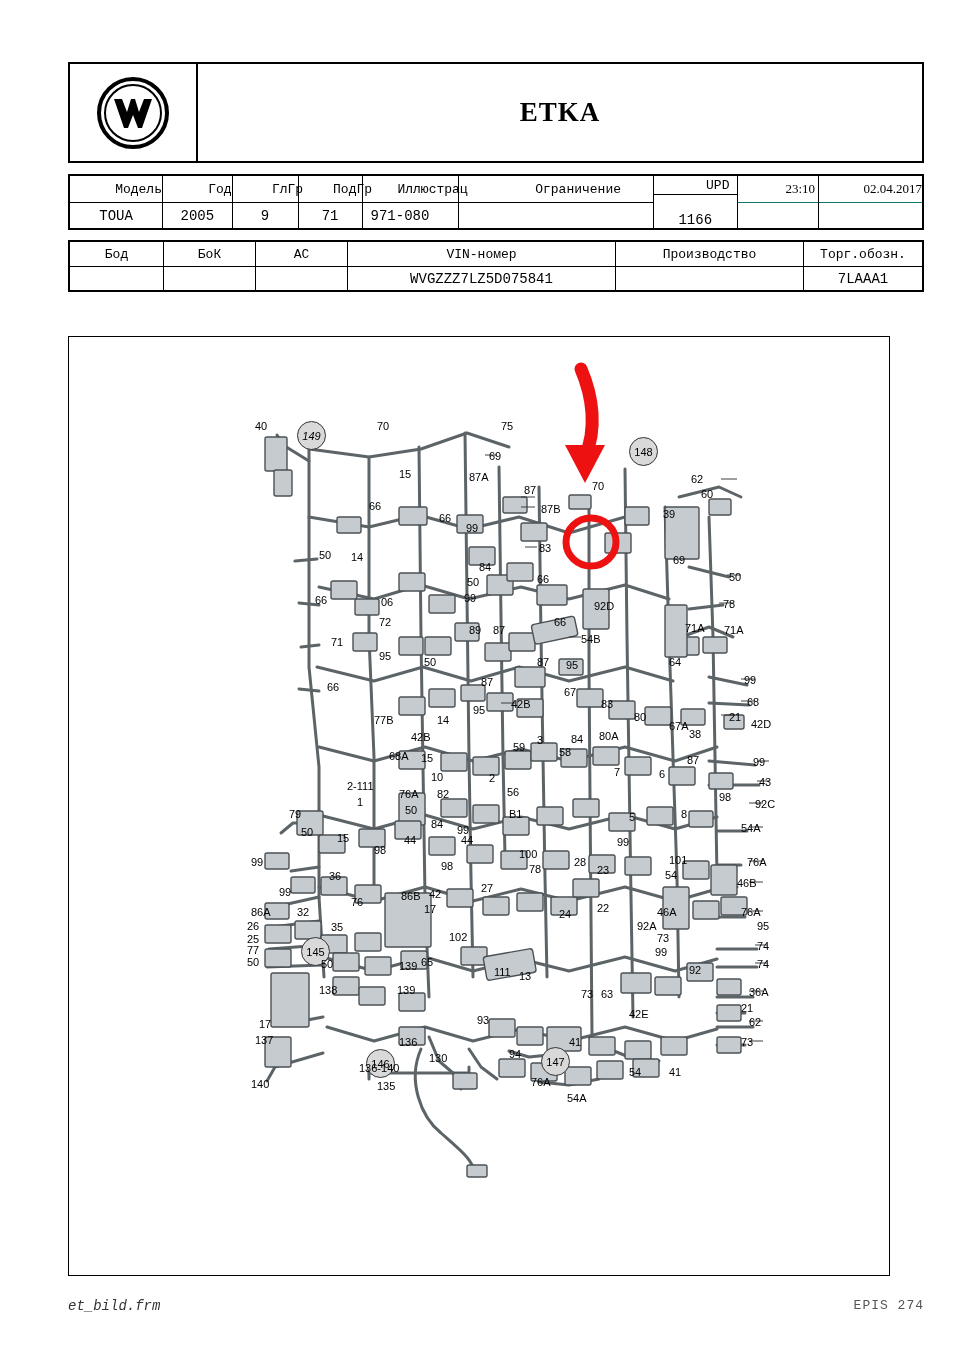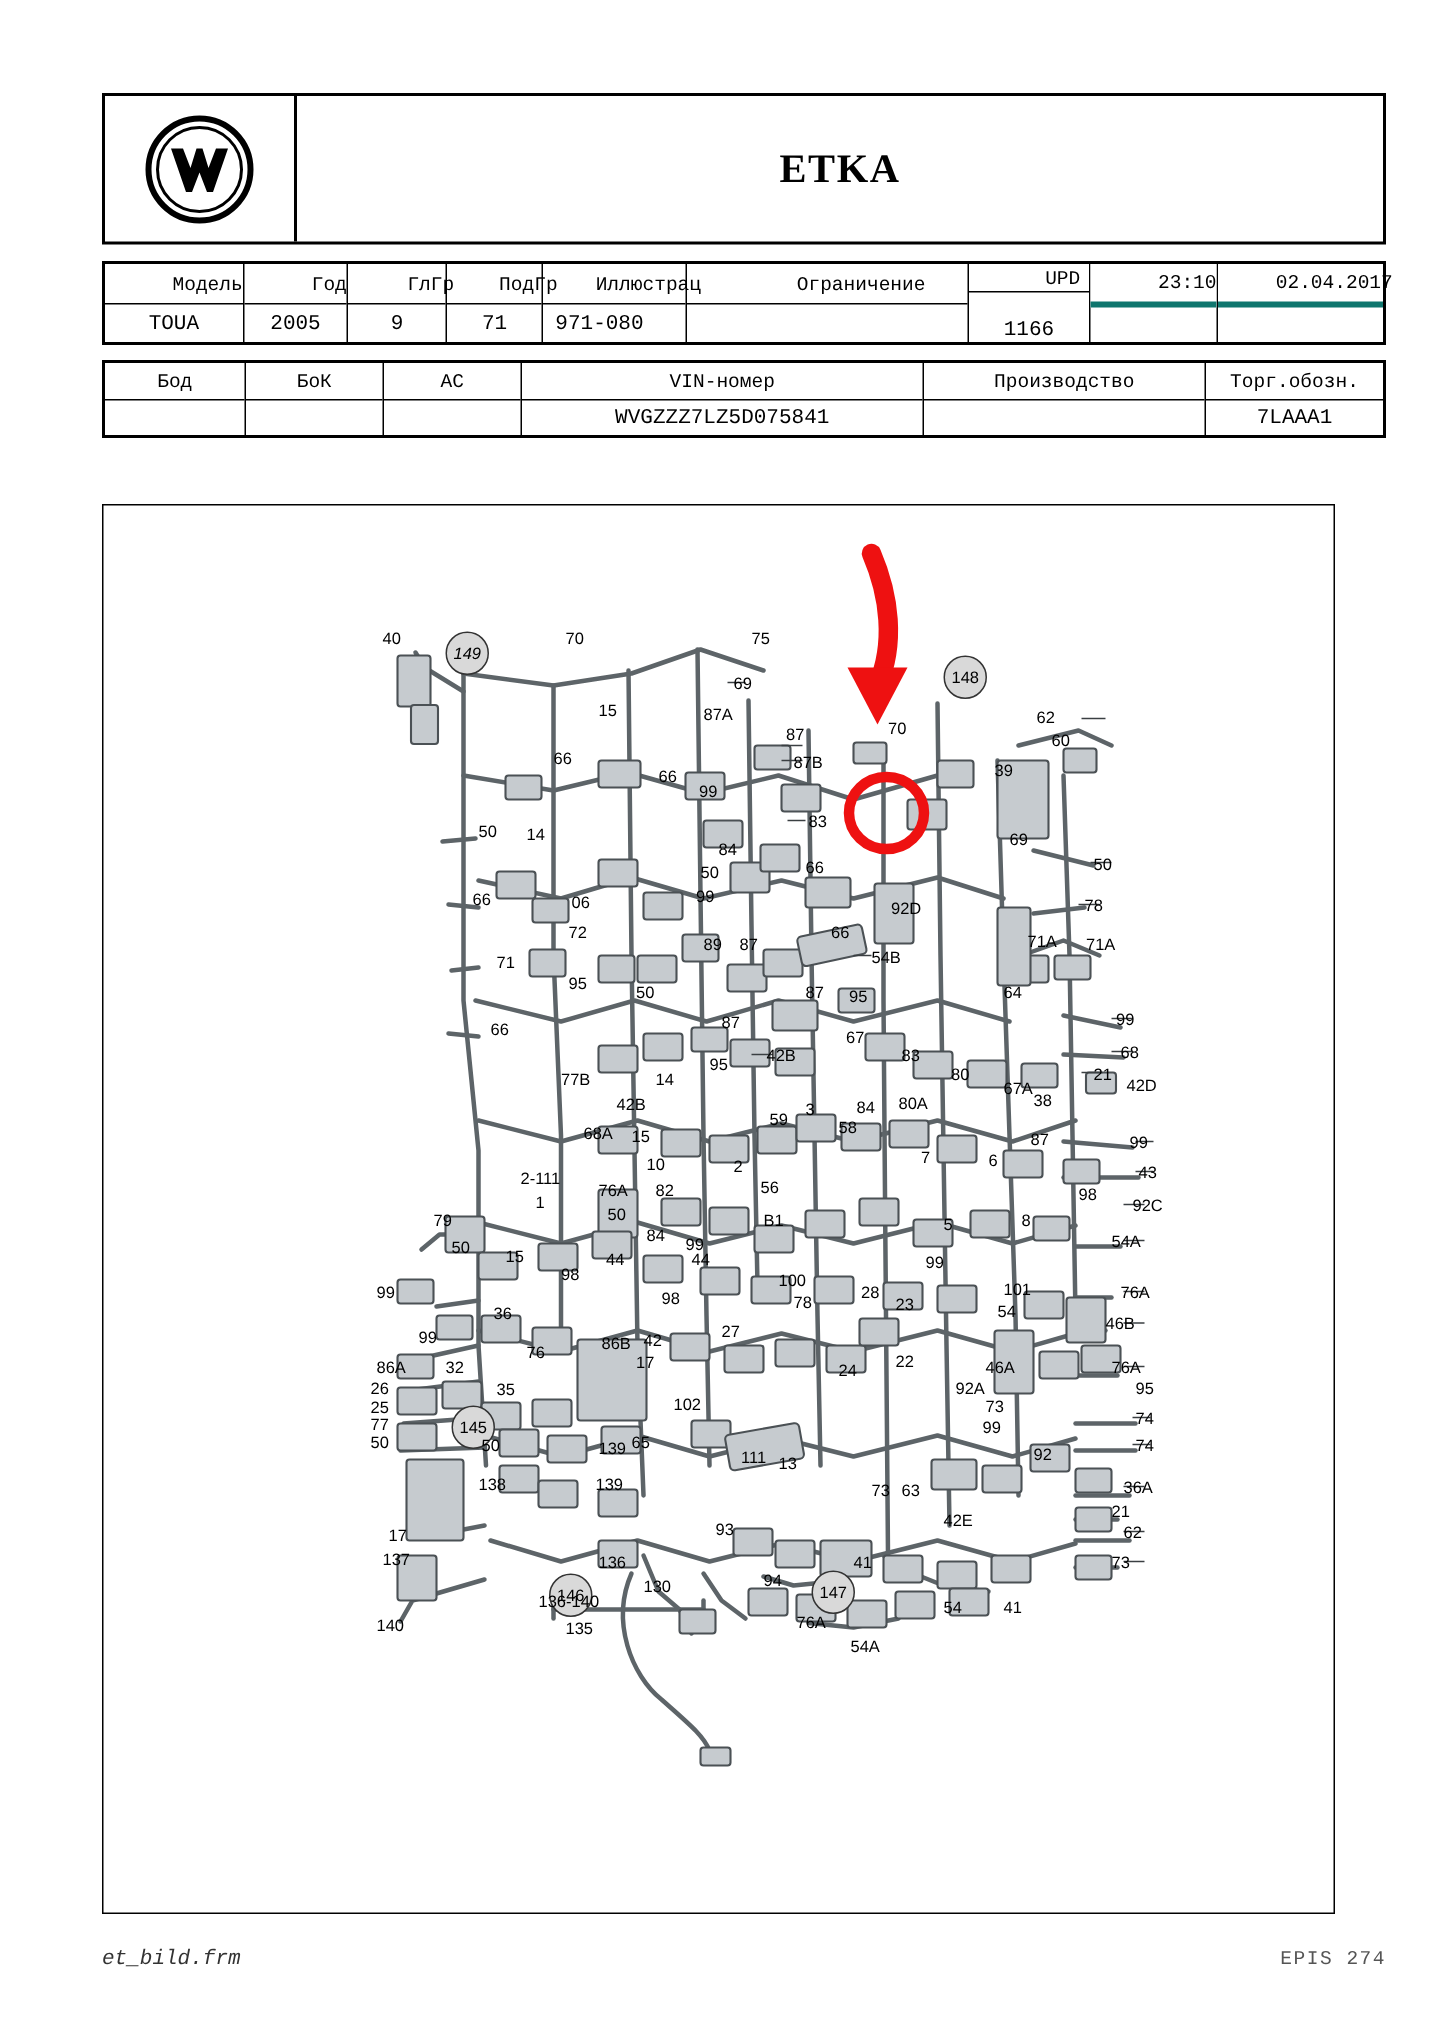--- a/index.html
+++ b/index.html
@@ -86,21 +86,21 @@
   .info1 .val.left { justify-content: flex-start; padding-left: 8px; }
   .c-model { width: 104px; }
   .c-year  { width: 70px; }
   .c-glgr  { width: 66px; }
   .c-podgr { width: 64px; }
   .c-illu  { width: 96px; }
   .c-ogr   { width: 218px; }
   .c-upd   { width: 94px; gap: 16px; }
   .c-time  { width: 90px; }
   .c-date  { width: 110px; }
-  .info1 .c-time .lab, .info1 .c-date .lab { border-bottom: 4px solid #0f766e; }
+  .info1 .c-time .lab, .info1 .c-date .lab { border-bottom: 1px solid #0f766e; font-family: Liberation Serif, serif; }
   .info1 .stamp-lab { background: #fff; }
 
   
   .info2 {
     position: absolute;
     left: 68px; top: 240px;
     width: 856px; height: 52px;
     border: 2px solid #000;
     box-sizing: border-box;
     display: flex;
@@ -507,21 +507,21 @@
           <div class="lbl" style="left: 308px; top: 84px;">70</div>
           <div class="lbl" style="left: 432px; top: 84px;">75</div>
           <div class="lbl" style="left: 420px; top: 114px;">69</div>
           <div class="lbl" style="left: 330px; top: 132px;">15</div>
           <div class="lbl" style="left: 400px; top: 135px;">87A</div>
           <div class="lbl" style="left: 455px; top: 148px;">87</div>
           <div class="lbl" style="left: 523px; top: 144px;">70</div>
           <div class="lbl" style="left: 622px; top: 137px;">62</div>
           <div class="lbl" style="left: 594px; top: 158px; margin-top: 14px;">39</div>
           <div class="lbl" style="left: 632px; top: 152px;">60</div>
-          <div class="lbl" style="left: 460px; top: 167px;">87B</div>
+          <div class="lbl" style="left: 472px; top: 167px;">87B</div>
           <div class="lbl" style="left: 300px; top: 164px;">66</div>
           <div class="lbl" style="left: 370px; top: 176px;">66</div>
           <div class="lbl" style="left: 397px; top: 186px;">99</div>
           <div class="lbl" style="left: 470px; top: 206px;">83</div>
           <div class="lbl" style="left: 250px; top: 213px;">50</div>
           <div class="lbl" style="left: 282px; top: 215px;">14</div>
           <div class="lbl" style="left: 410px; top: 225px;">84</div>
           <div class="lbl" style="left: 398px; top: 240px;">50</div>
           <div class="lbl" style="left: 468px; top: 237px;">66</div>
           <div class="lbl" style="left: 395px; top: 256px;">99</div>

